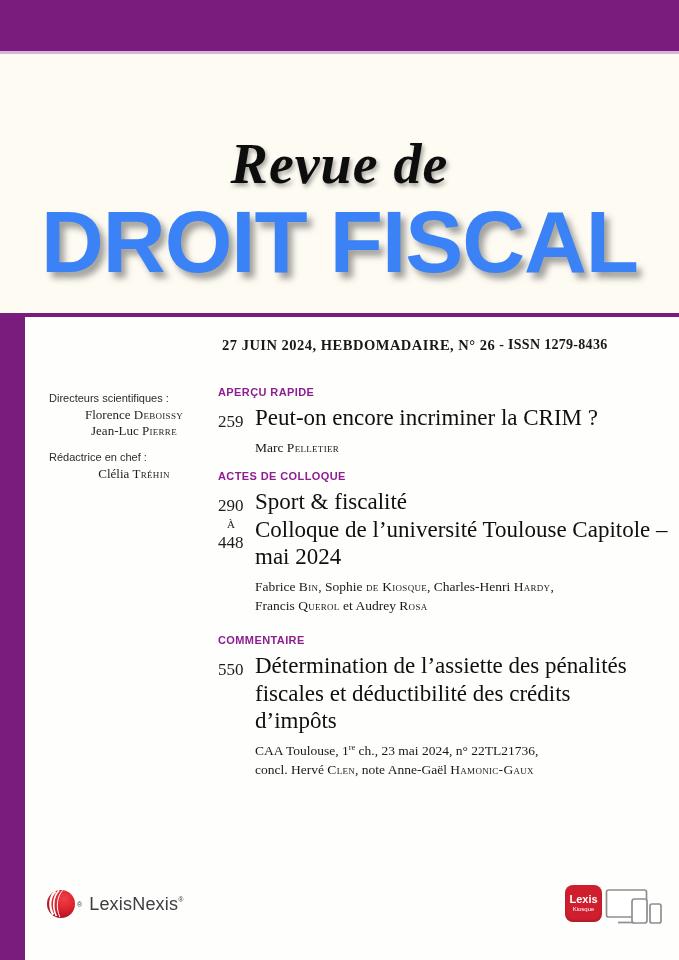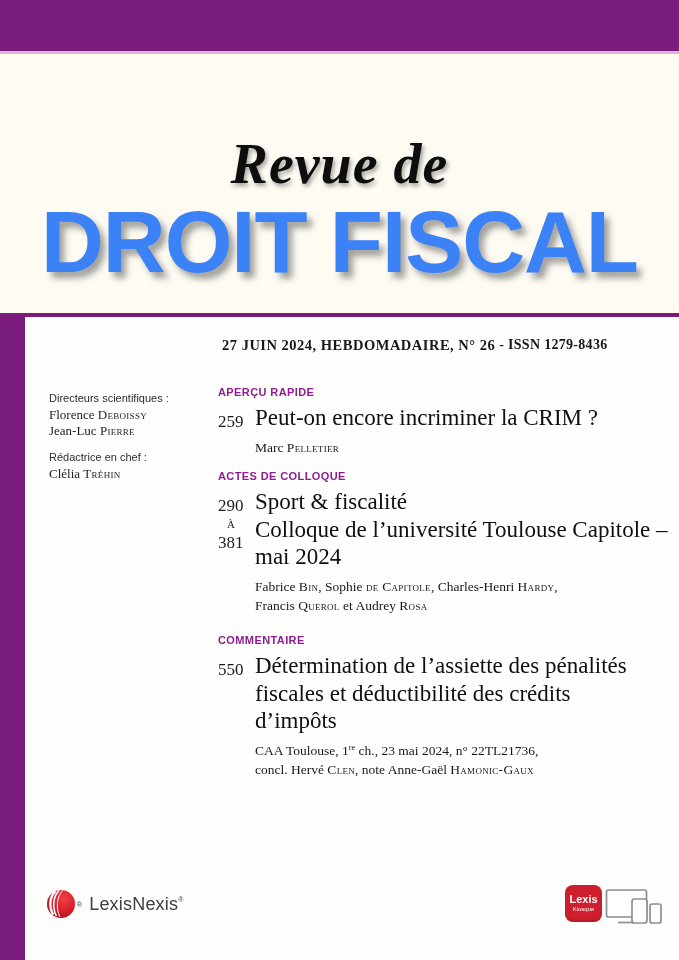--- a/index.html
+++ b/index.html
@@ -21,21 +21,21 @@
     font-family:"Liberation Sans",sans-serif;font-weight:bold;font-size:87px;line-height:1;
     color:#3b82f6;letter-spacing:-1px;text-shadow:5px 6px 6px rgba(70,70,70,0.5);}
   .issue-line{position:absolute;top:283px;left:222px;white-space:nowrap;
     font-family:"Liberation Serif",serif;font-weight:bold;font-size:14.5px;
     letter-spacing:0.5px;color:#181818;}
   .issn{font-size:14px;letter-spacing:0.3px;vertical-align:1px;margin-left:4px;}
 
   
   .sidebar{position:absolute;top:392px;left:49px;width:170px;white-space:nowrap;}
   .side-label{font-family:"Liberation Sans",sans-serif;font-size:11px;color:#2c2c2c;margin-bottom:3px;}
-  .side-name{font-family:"Liberation Serif",serif;font-size:13px;line-height:15.5px;color:#221d1d;}
+  .side-name{font-family:"Liberation Serif",serif;font-size:13px;line-height:15.5px;color:#221d1d;text-align:center;}
   .side-label.second{margin-top:13px;}
 
   
   .toc{position:absolute;top:0;left:218px;width:440px;height:676px;}
   .toc-section{position:absolute;left:0;width:440px;}
   .sec-apercu{top:386px;} .sec-actes{top:470px;} .sec-comm{top:634px;}
   .section-label{font-family:"Liberation Sans",sans-serif;font-weight:bold;font-size:11px;
     color:#8e1d92;letter-spacing:0.4px;margin-bottom:6px;}
   .item{display:flex;}
   .num-col{width:37px;flex:none;font-family:"Liberation Serif",serif;font-size:17px;
@@ -109,28 +109,28 @@
         </div>
       </div>
     </section>
 
     <section class="toc-section sec-actes">
       <div class="section-label">ACTES DE COLLOQUE</div>
       <div class="item">
         <div class="num-col">
           <div class="num">290</div>
           <div class="num-mid">À</div>
-          <div class="num">381</div>
+          <div class="num">448</div>
         </div>
         <div class="item-body">
           <div class="title-line">Sport &amp; fiscalité</div>
           <div class="title-line">Colloque de l’université Toulouse Capitole –</div>
           <div class="title-line">mai 2024</div>
           <div class="authors">
-            <div><span>Fabrice </span><span class="seg-sc">Bin</span><span>, Sophie </span><span class="seg-sc">de Capitole</span><span>, Charles-Henri </span><span class="seg-sc">Hardy</span><span>,</span></div>
+            <div><span>Fabrice </span><span class="seg-sc">Bin</span><span>, Sophie </span><span class="seg-sc">de Kiosque</span><span>, Charles-Henri </span><span class="seg-sc">Hardy</span><span>,</span></div>
             <div><span>Francis </span><span class="seg-sc">Querol</span><span> et Audrey </span><span class="seg-sc">Rosa</span></div>
           </div>
         </div>
       </div>
     </section>
 
     <section class="toc-section sec-comm">
       <div class="section-label">COMMENTAIRE</div>
       <div class="item">
         <div class="num-col">

